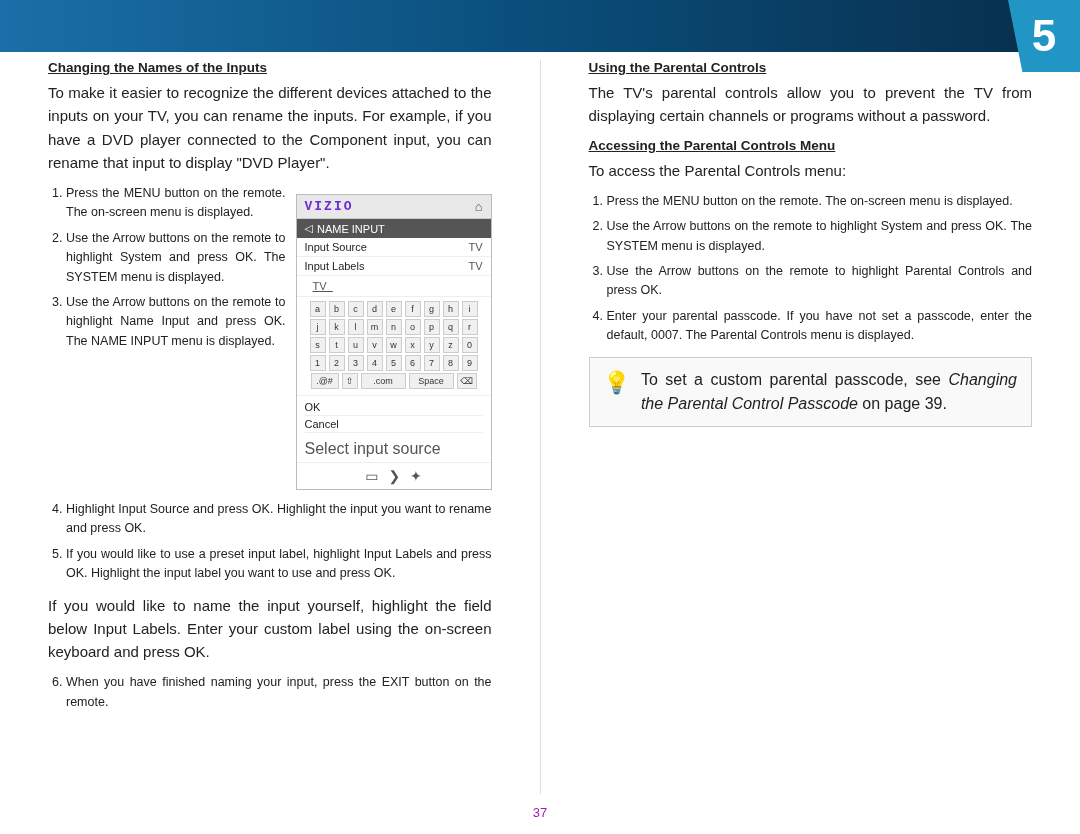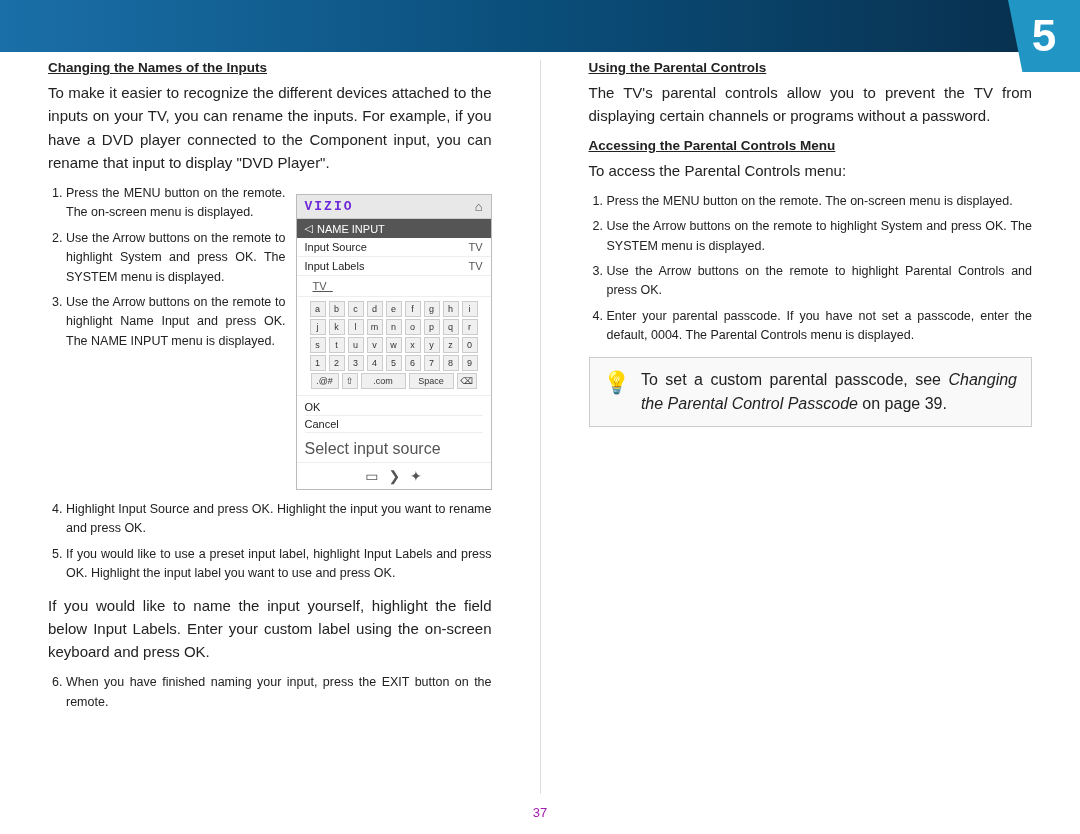--- a/index.html
+++ b/index.html
@@ -385,21 +385,21 @@
     <p class="section-text">The TV's parental controls allow you to prevent the TV from displaying certain channels or programs without a password.</p>
 
     <div class="section-title">Accessing the Parental Controls Menu</div>
 
     <p class="section-text">To access the Parental Controls menu:</p>
 
     <ol class="step-list">
       <li>Press the <b>MENU</b> button on the remote. The on-screen menu is displayed.</li>
       <li>Use the <b>Arrow</b> buttons on the remote to highlight <b>System</b> and press <b>OK</b>. The SYSTEM menu is displayed.</li>
       <li>Use the <b>Arrow</b> buttons on the remote to highlight <b>Parental Controls</b> and press <b>OK</b>.</li>
-      <li>Enter your parental passcode. If you have not set a passcode, enter the default, <b>0004</b>. The Parental Controls menu is displayed.</li>
+      <li>Enter your parental passcode. If you have not set a passcode, enter the default, <b>0007</b>. The Parental Controls menu is displayed.</li>
     </ol>
 
     <div class="tip-box">
       <div class="tip-icon">💡</div>
       <div class="tip-text">
         To set a custom parental passcode, see <i>Changing the Parental Control Passcode</i> on page 39.
       </div>
     </div>
 
   </div>

